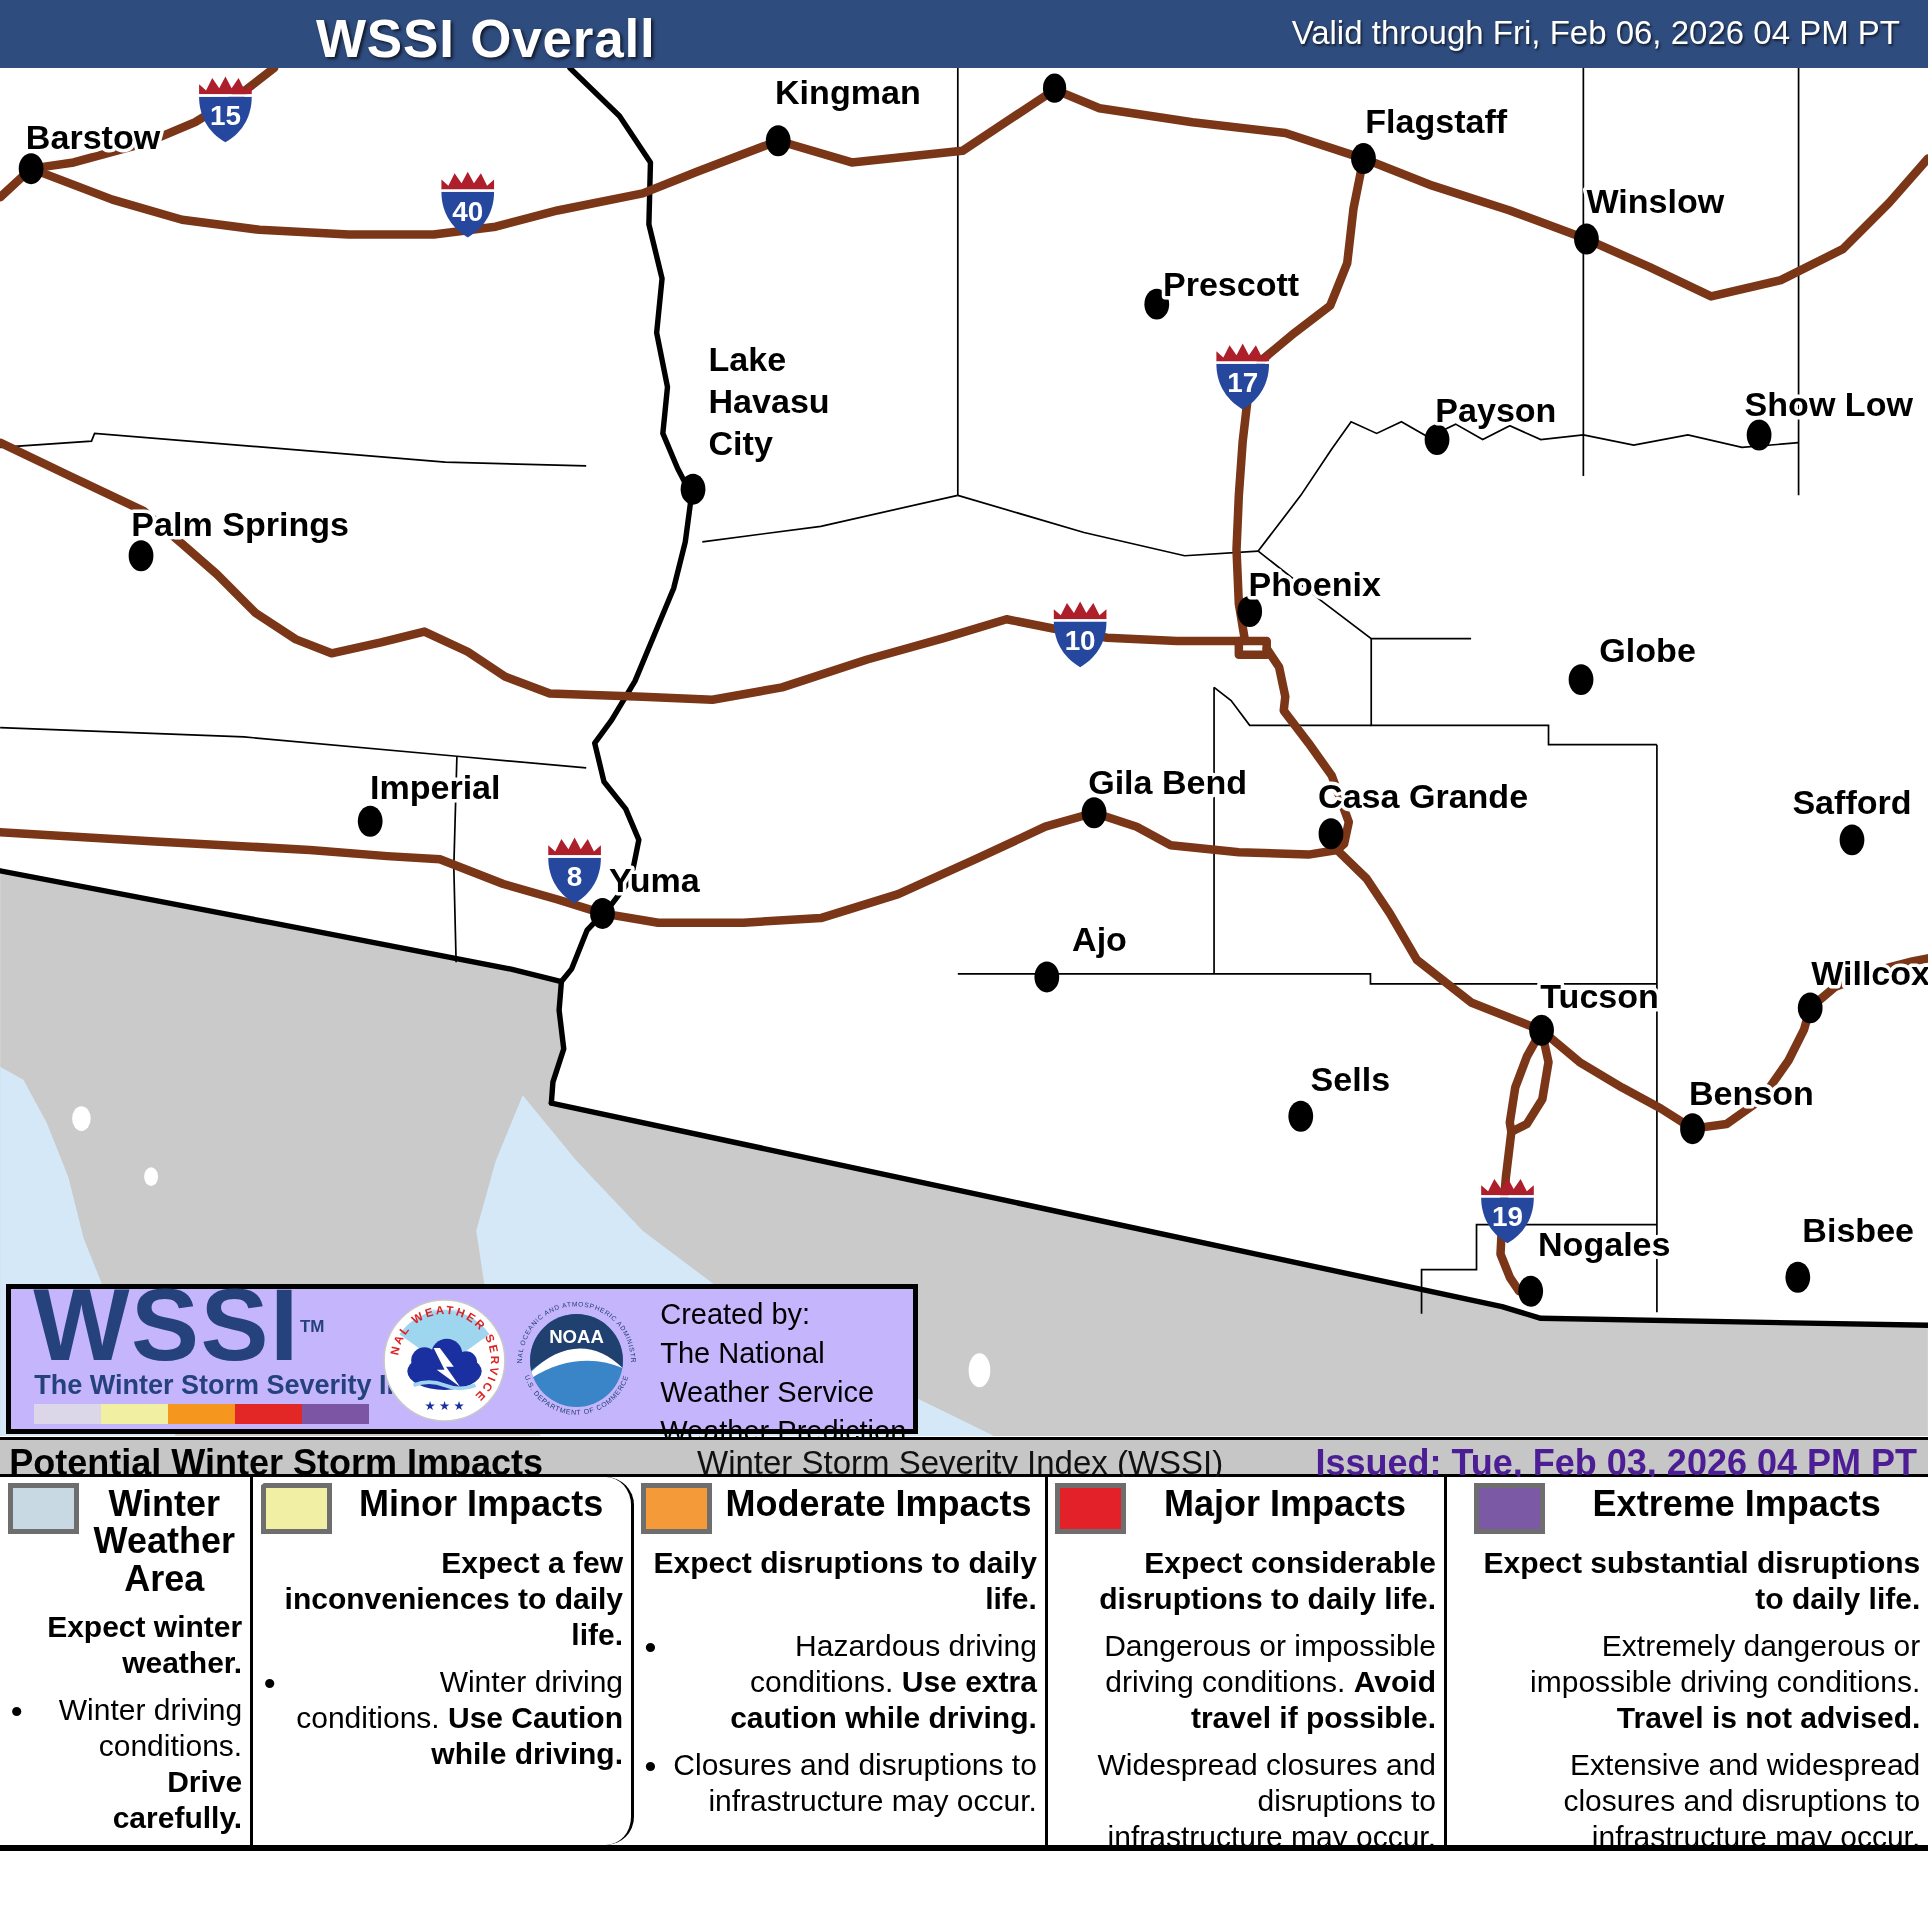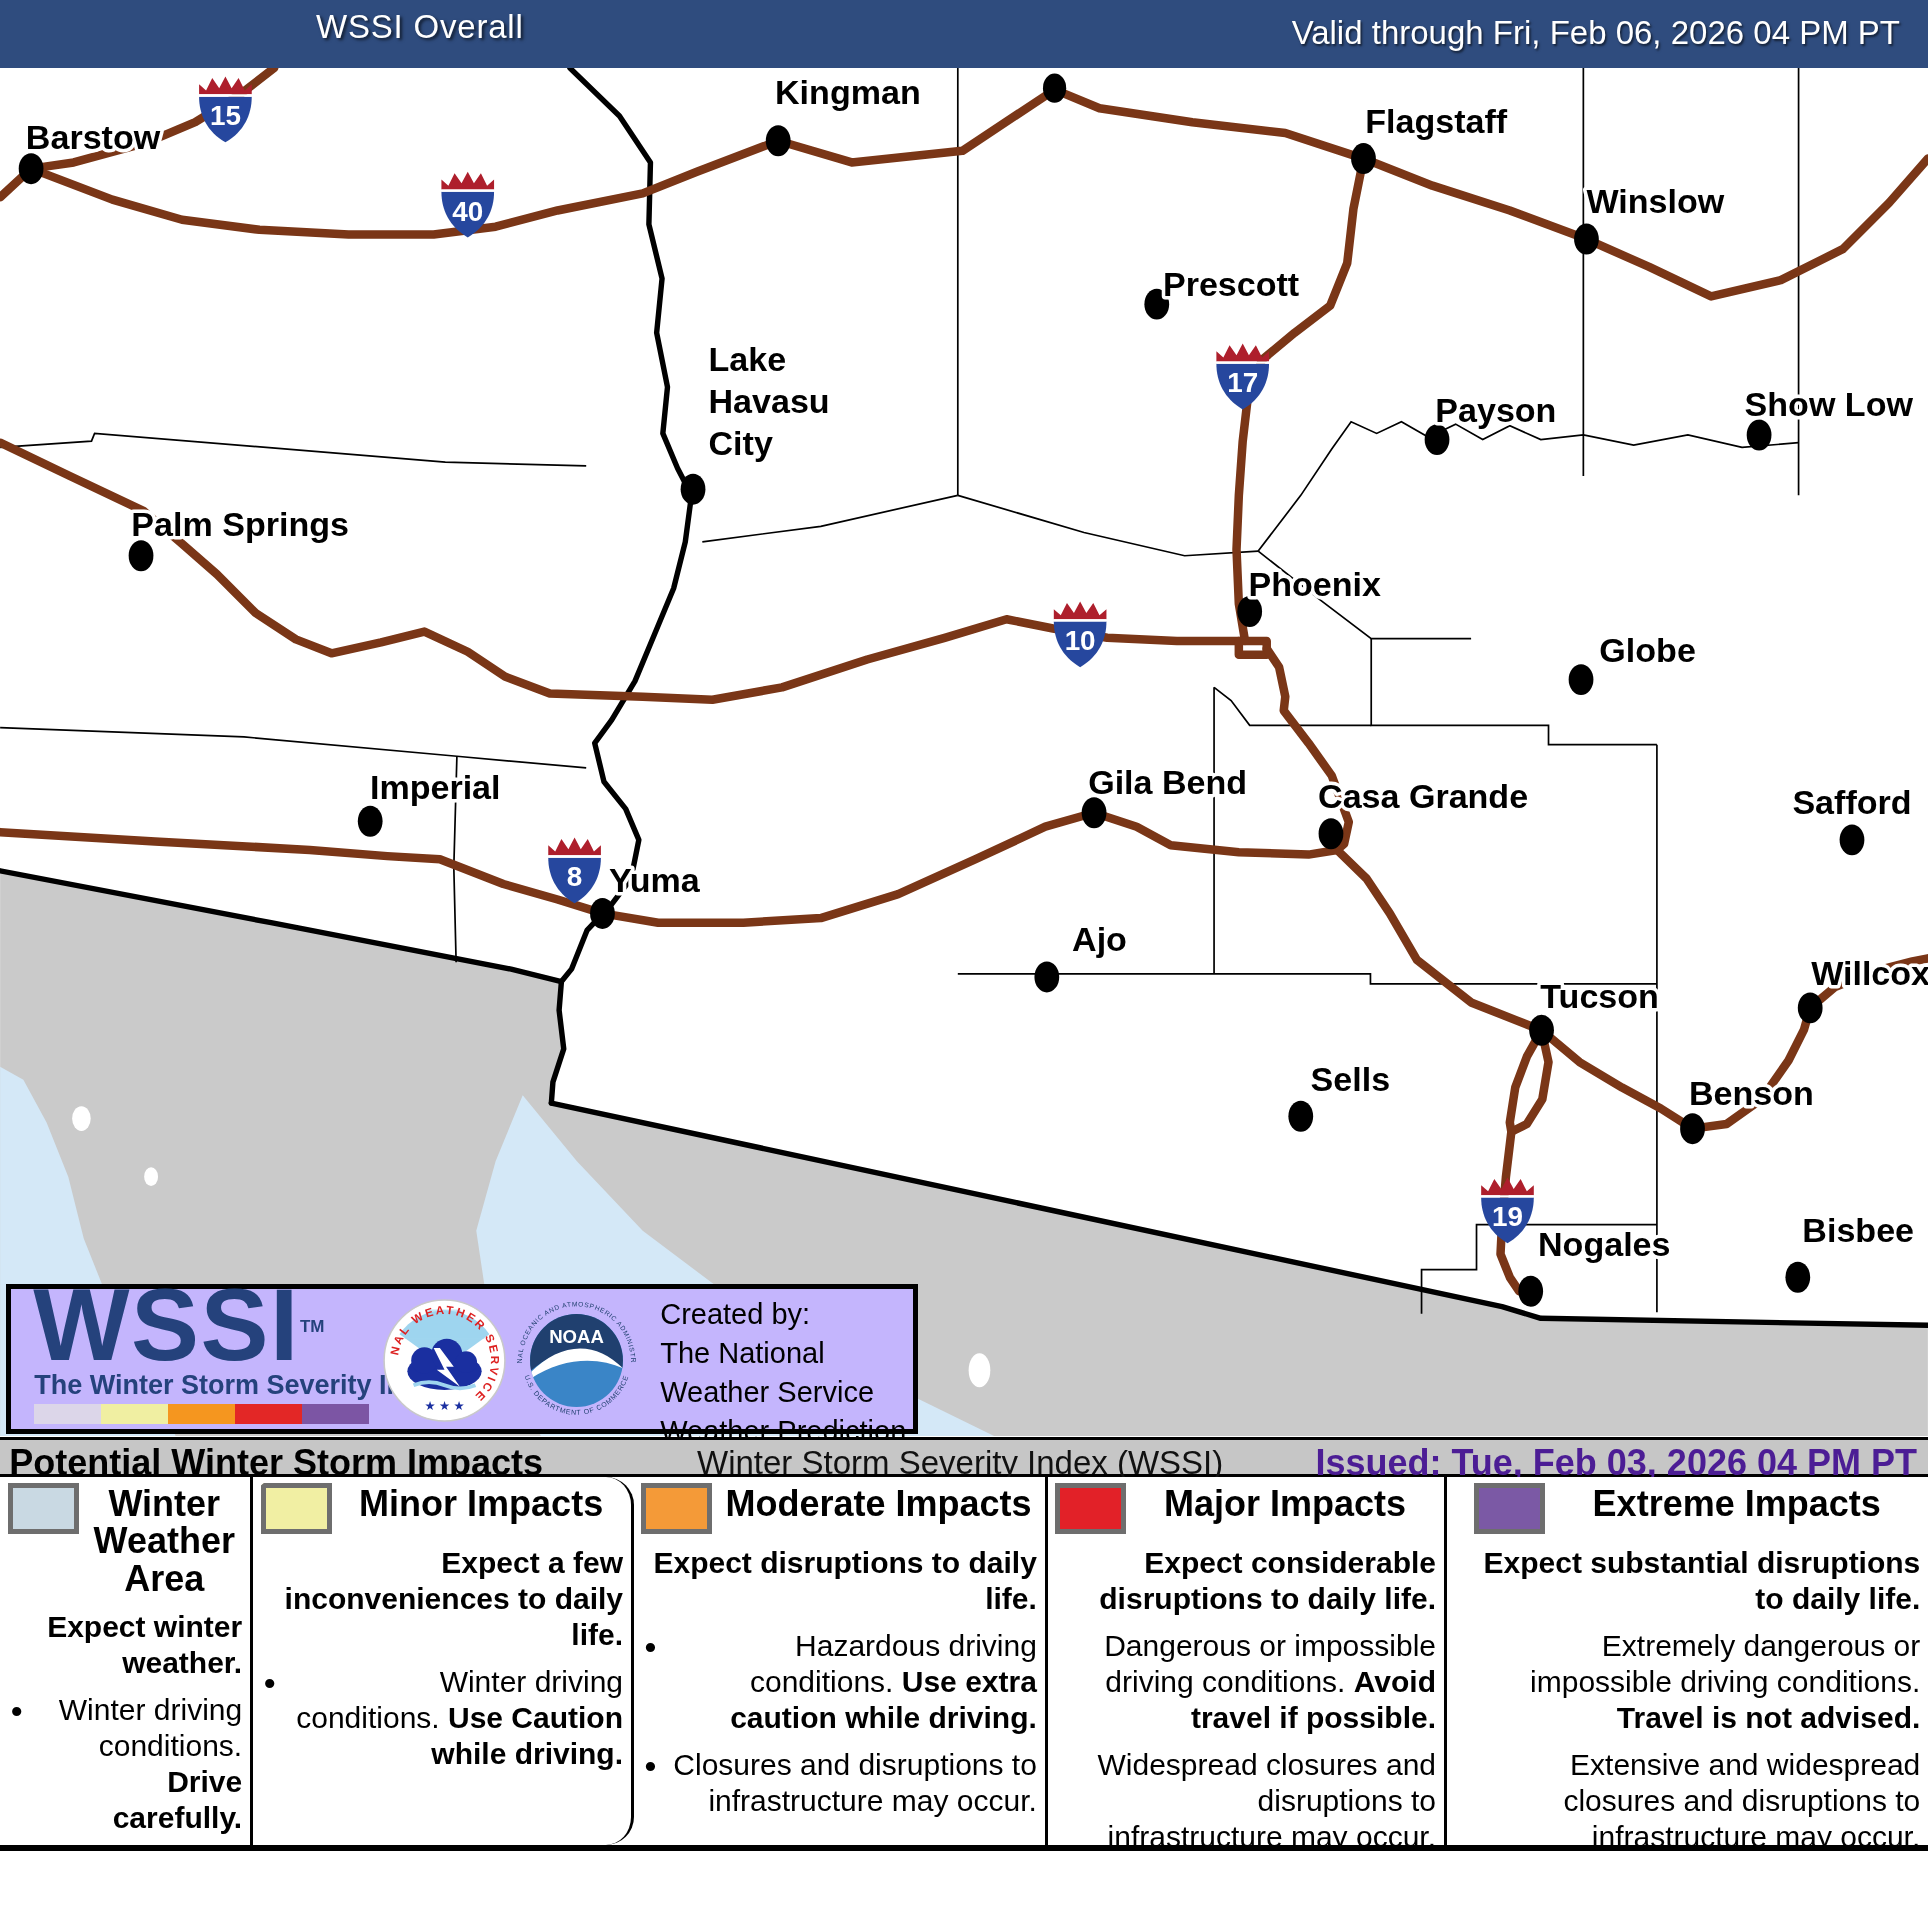--- a/index.html
+++ b/index.html
@@ -7,21 +7,21 @@
     width:1928px;height:1928px;position:relative;overflow:hidden;
     background:#fff;font-family:"Liberation Sans",sans-serif;
     -webkit-font-smoothing:antialiased;
   }
   
   .header{
     position:absolute;top:0;left:0;width:1928px;height:68px;
     background:#2F4C7E;color:#fff;z-index:5;
   }
   .header .title{
-    position:absolute;left:316px;top:7.7px;font-size:33px;font-weight:normal;
+    position:absolute;left:316px;top:7.7px;font-size:53px;font-weight:bold;
     text-shadow:2.3px 2.3px 3.1px rgba(0,0,0,.65);letter-spacing:0.8px;
   }
   .header .valid{
     position:absolute;right:28px;top:14px;font-size:33px;font-weight:normal;
     text-shadow:1.5px 1.5px 2.3px rgba(0,0,0,.6);
   }
   
   .map-wrap{position:absolute;top:68px;left:0;width:1928px;height:1368px;background:#fff;}
   svg{display:block;}
   .city-label{font-family:"Liberation Sans",sans-serif;font-size:44px;font-weight:bold;

